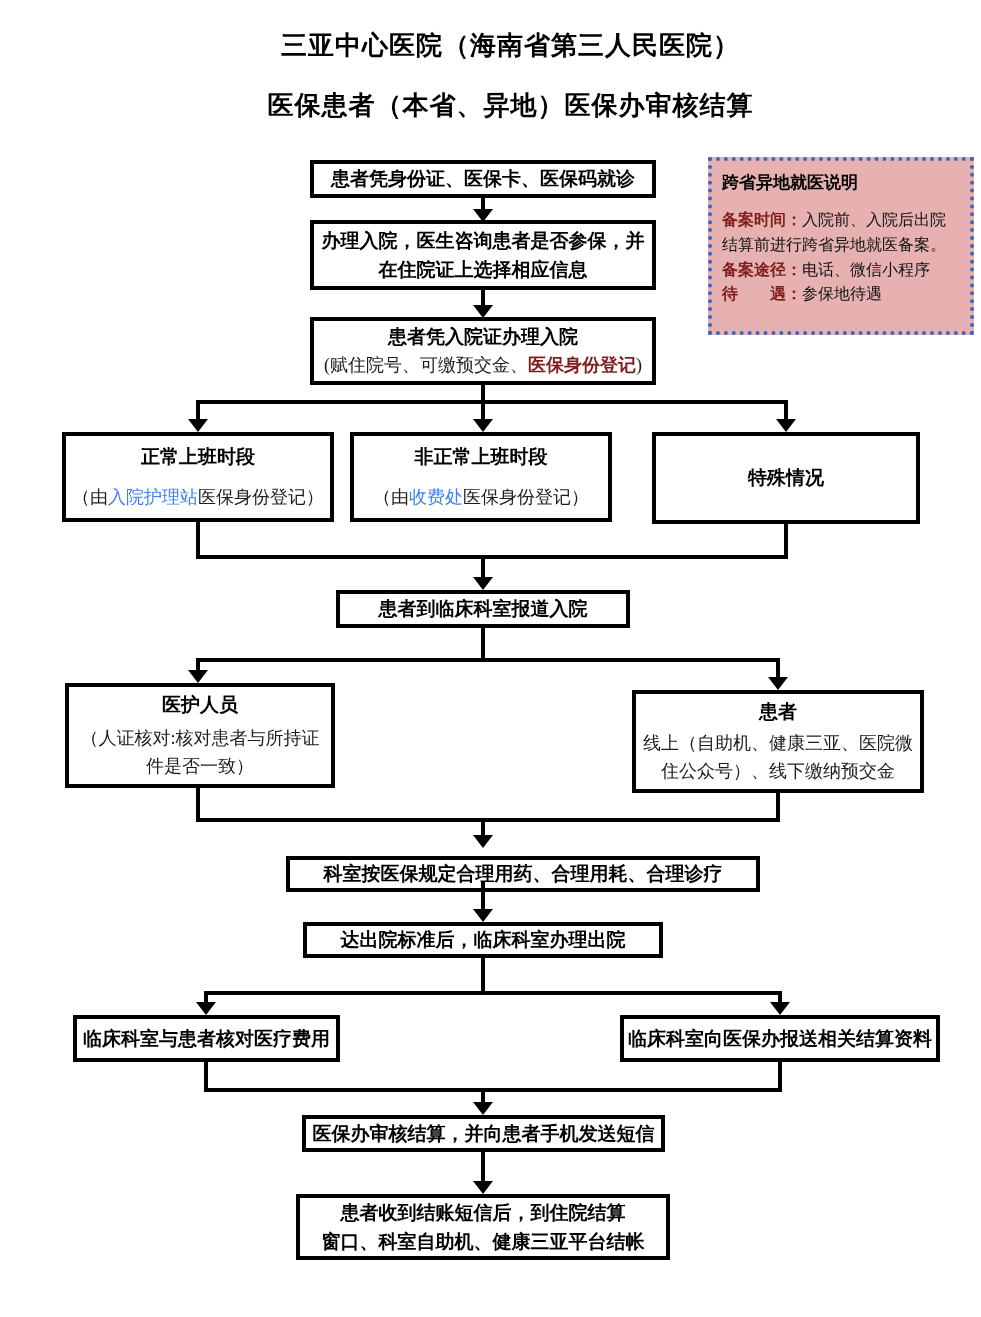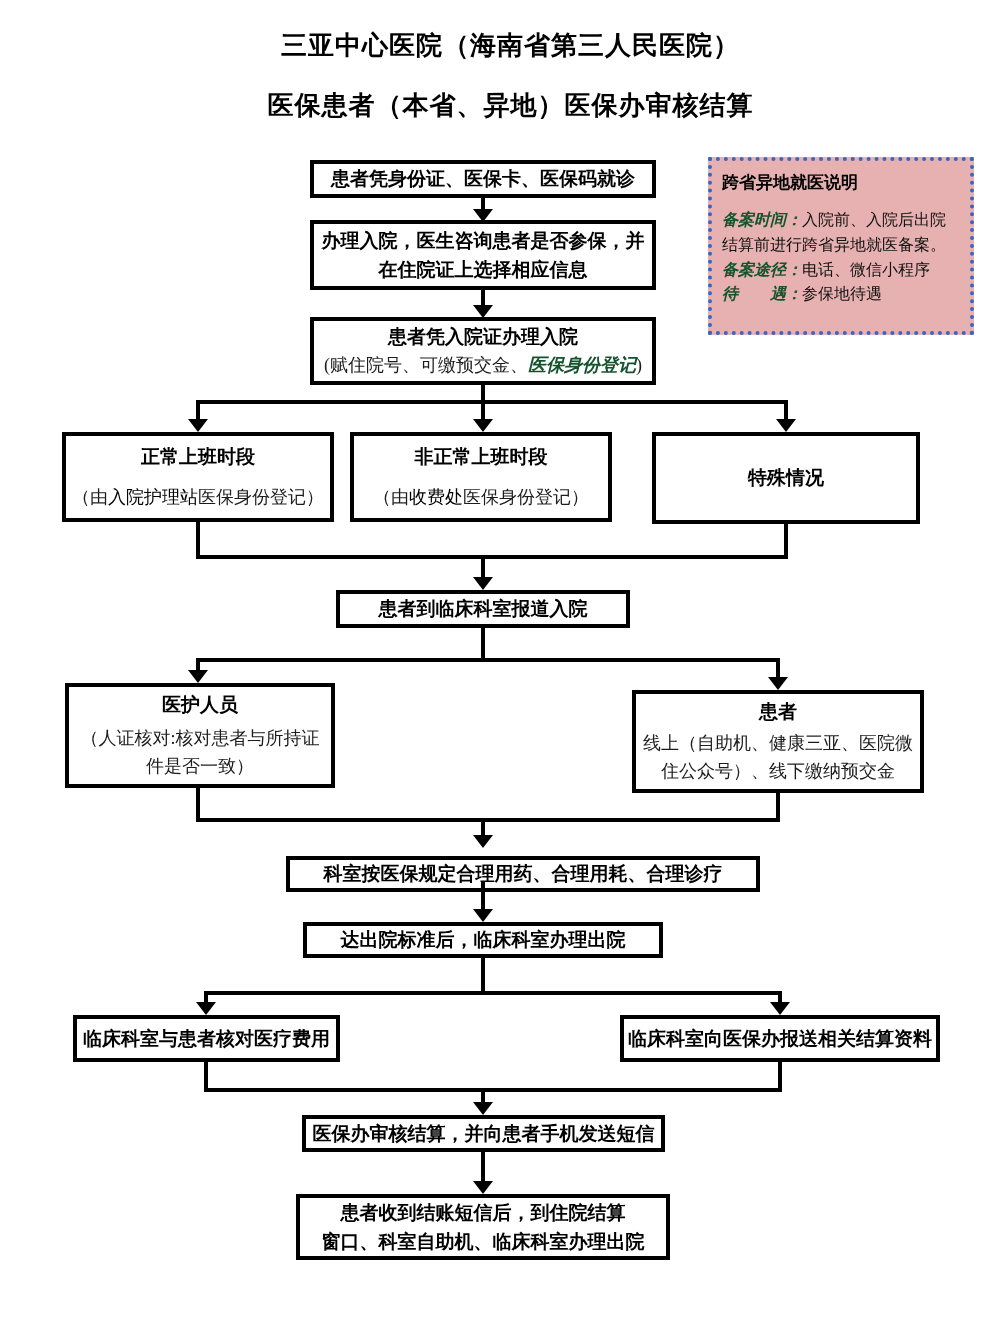--- a/index.html
+++ b/index.html
@@ -12,23 +12,23 @@
     position:absolute; left:0; width:100%; text-align:center;
     font-size:26px; font-weight:bold; letter-spacing:1px;padding-left:20px;
   }
   .box {
     position:absolute; box-sizing:border-box; border:4px solid #000;
     background:#fff; display:flex; flex-direction:column;
     justify-content:center; align-items:center; text-align:center;
     font-size:19px; font-weight:bold; line-height:1.55; padding:2px 4px;
   }
   .sub { font-weight:normal; font-size:18px; color:#1c1c1c; }
-  .bld { font-weight:bold; color:#14532d;font-style:italic; }
+  .bld { font-weight:bold; color:#7f1d1d; }
   .gap14 > * + * { margin-top:12px; }
-  .link { color:#000000; }
+  .link { color:#3b82f6; }
   .hline, .vline { position:absolute; background:#000; }
   .hline { height:4px; }
   .vline { width:4px; }
   .arrow { position:absolute; width:20px; }
   .arrow::before {
     content:""; position:absolute; left:50%; transform:translateX(-50%);
     top:0; bottom:9px; width:4px; background:#000;
   }
   .arrow::after {
     content:""; position:absolute; left:50%; transform:translateX(-50%);
@@ -147,16 +147,16 @@
   <div class="hline" style="left:204px; top:1088px; width:578px;"></div>
   <div class="arrow" style="left:473px; top:1090px; height:25px;"></div>
 
   <div class="box" style="left:302px; top:1115px; width:363px; height:37px;">
     <div>医保办审核结算，并向患者手机发送短信</div>
   </div>
   <div class="arrow" style="left:473px; top:1150px; height:44px;"></div>
 
   <div class="box" style="left:296px; top:1194px; width:374px; height:66px;">
     <div>患者收到结账短信后，到住院结算</div>
-    <div>窗口、科室自助机、临床科室办理出院</div>
+    <div>窗口、科室自助机、健康三亚平台结帐</div>
   </div>
 
 </div>
 
 </body></html>

